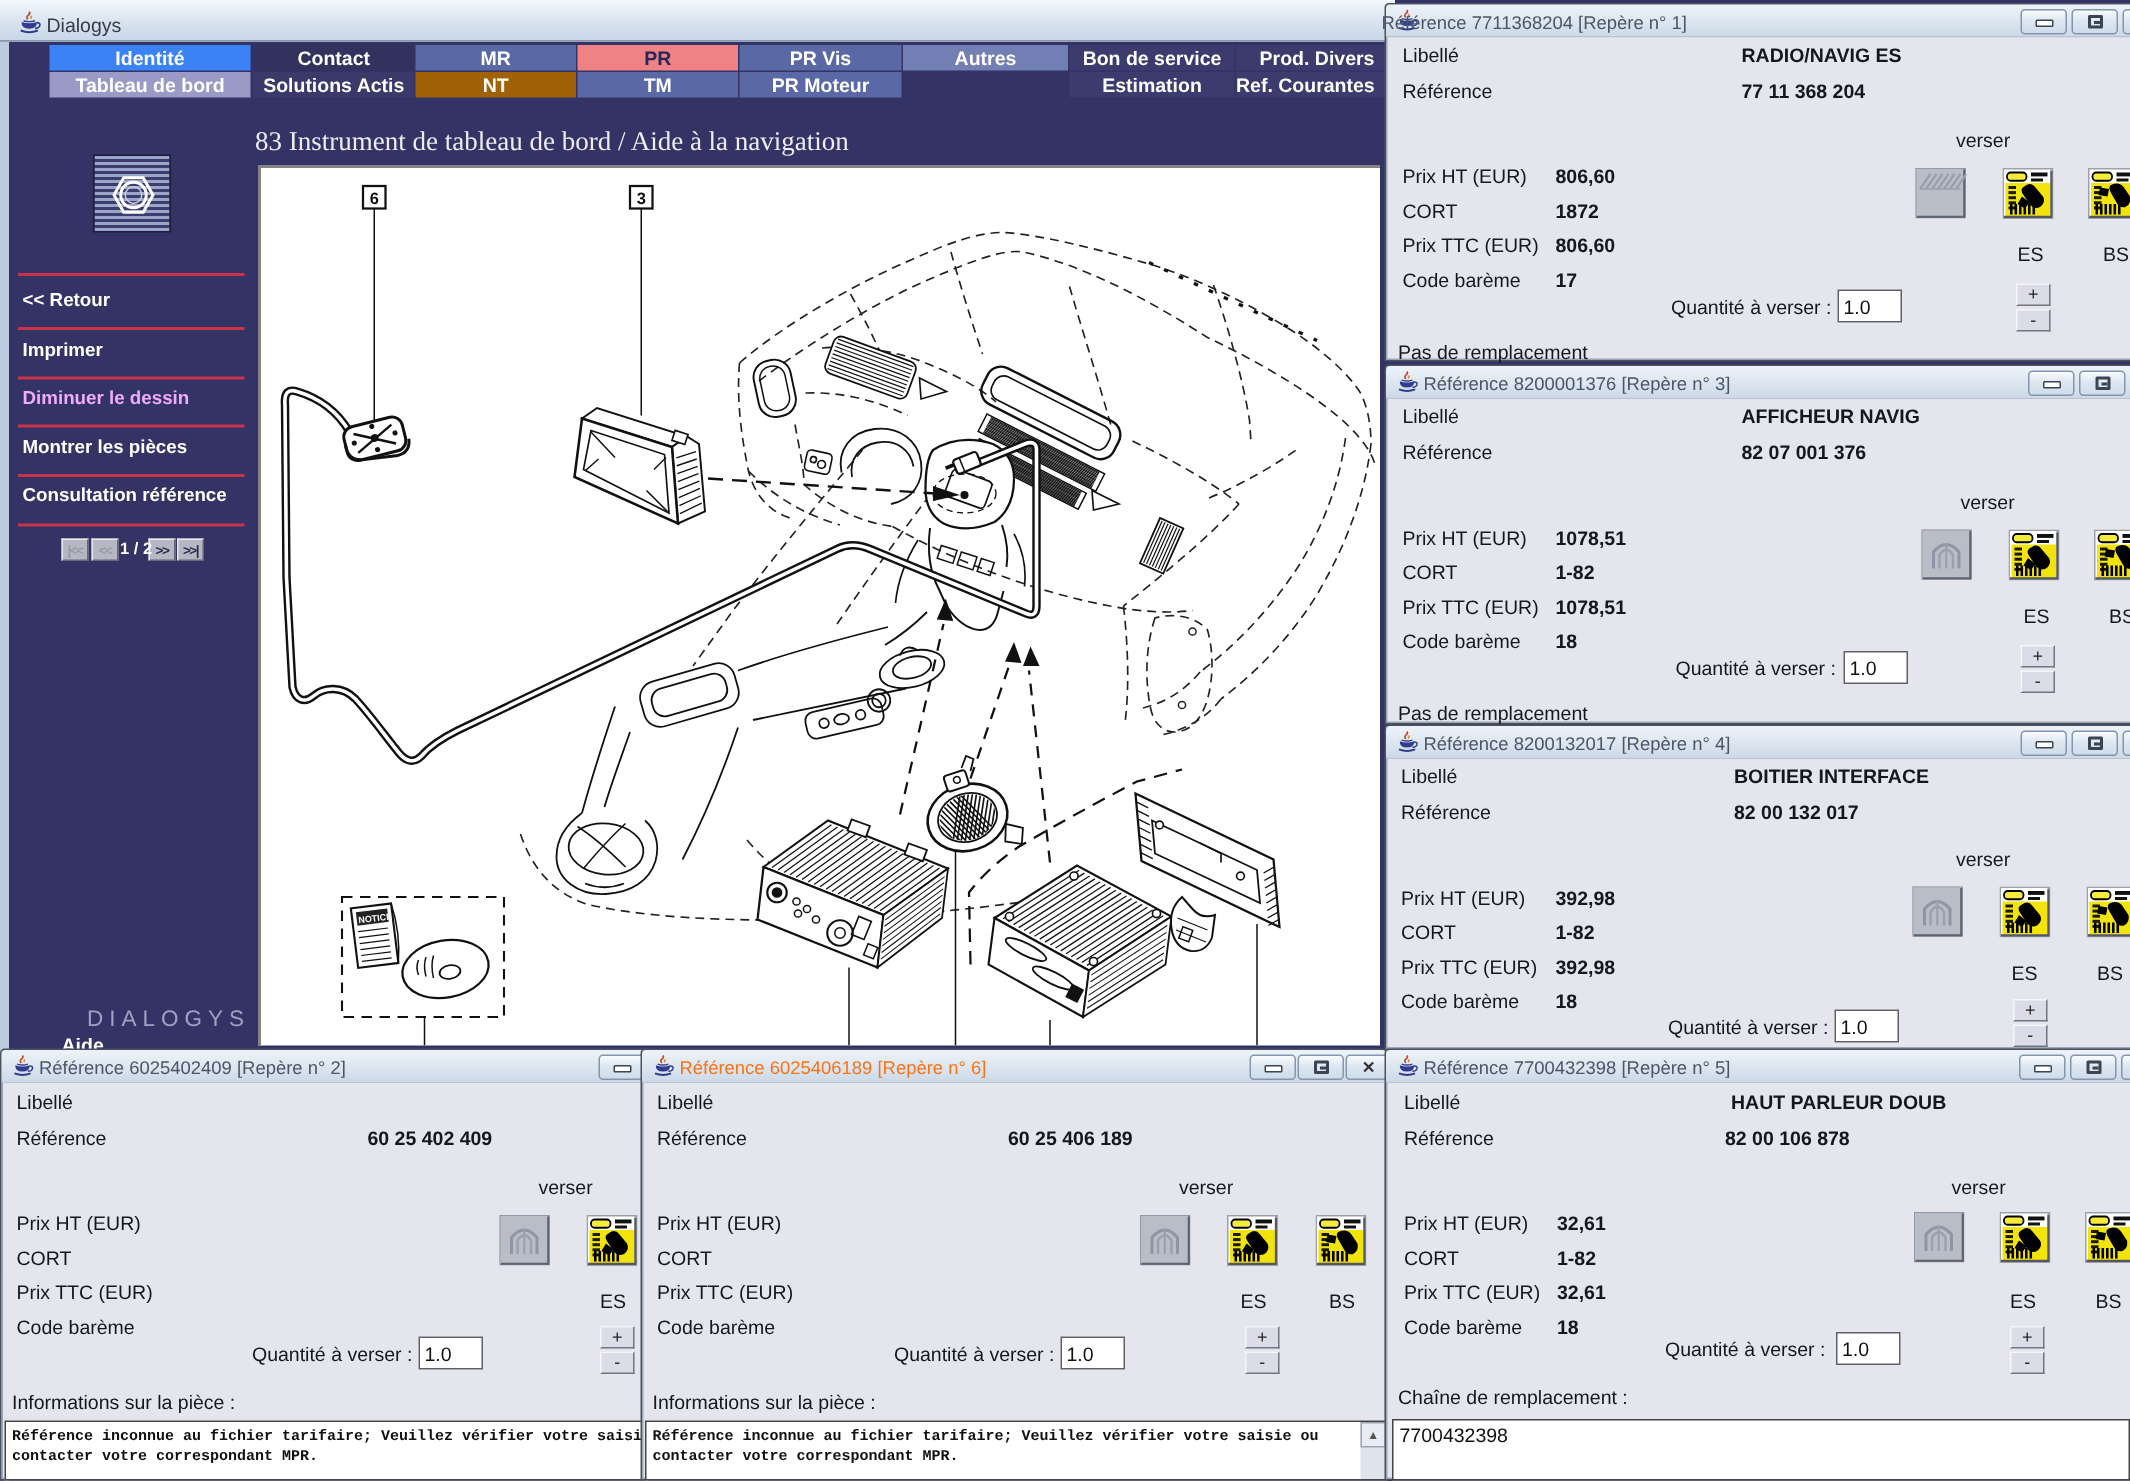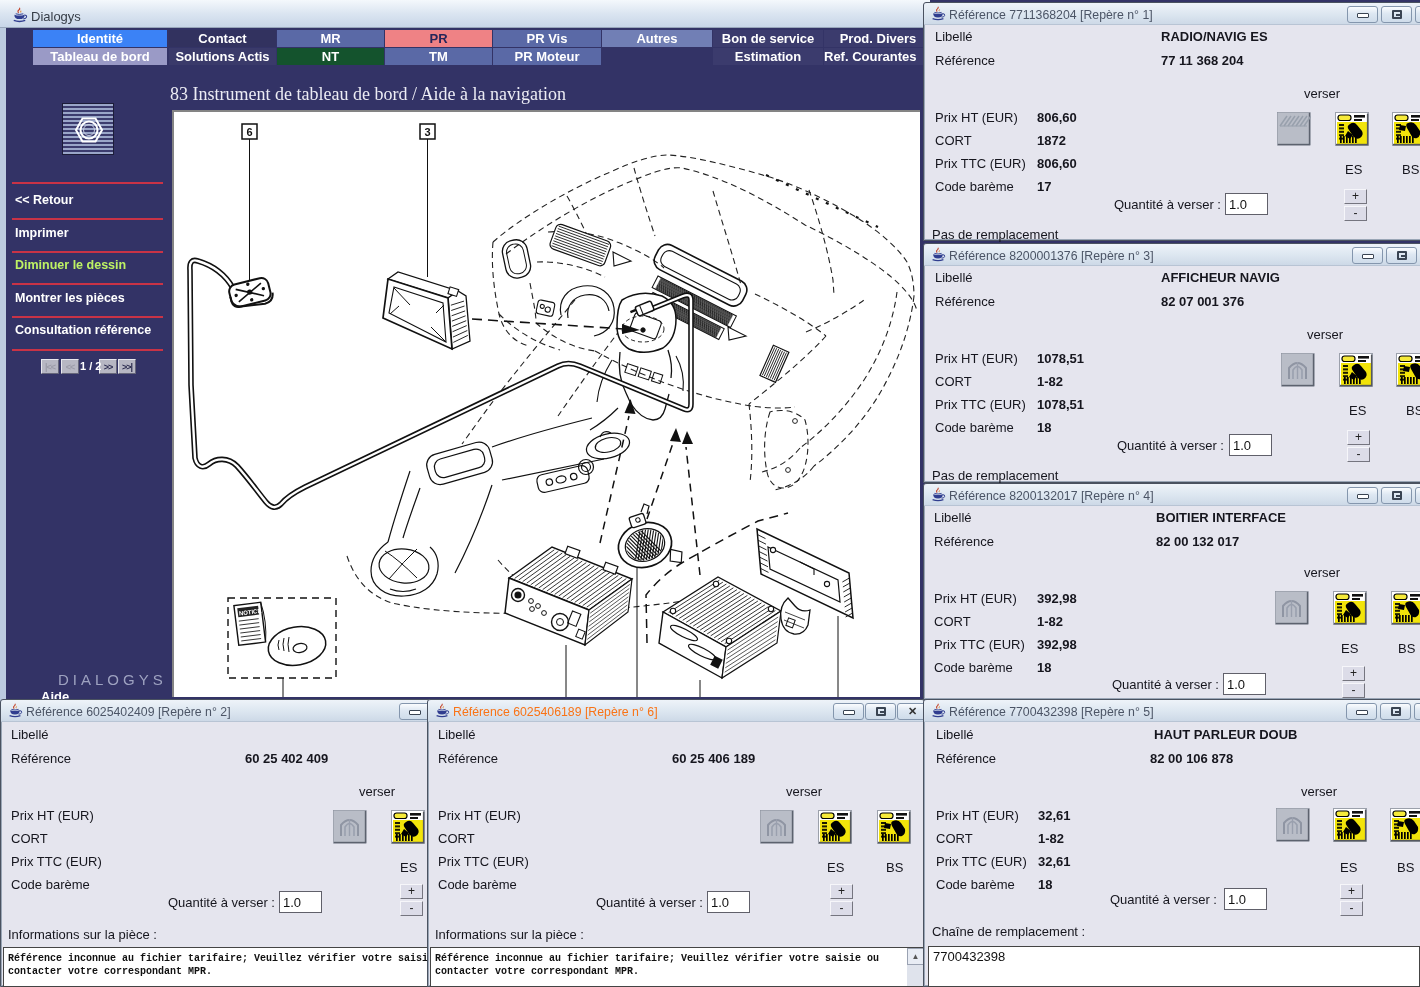--- a/index.html
+++ b/index.html
@@ -20,39 +20,39 @@
 <div style="position:absolute;left:33px;top:30px;width:134px;height:17px;background:#3b82f6;text-align:center;font:bold 13px 'Liberation Sans';line-height:17px;color:#fff">Identité</div>
 <div style="position:absolute;left:169px;top:30px;width:107px;height:17px;background:#32325f;text-align:center;font:bold 13px 'Liberation Sans';line-height:17px;color:#fff">Contact</div>
 <div style="position:absolute;left:277px;top:30px;width:107px;height:17px;background:#5a69a6;text-align:center;font:bold 13px 'Liberation Sans';line-height:17px;color:#fff">MR</div>
 <div style="position:absolute;left:385px;top:30px;width:107px;height:17px;background:#ef8285;text-align:center;font:bold 13px 'Liberation Sans';line-height:17px;color:#26265a">PR</div>
 <div style="position:absolute;left:493px;top:30px;width:108px;height:17px;background:#5a69a6;text-align:center;font:bold 13px 'Liberation Sans';line-height:17px;color:#fff">PR Vis</div>
 <div style="position:absolute;left:602px;top:30px;width:110px;height:17px;background:#717fb5;text-align:center;font:bold 13px 'Liberation Sans';line-height:17px;color:#fff">Autres</div>
 <div style="position:absolute;left:713px;top:30px;width:110px;height:17px;background:#3b3b6d;text-align:center;font:bold 13px 'Liberation Sans';line-height:17px;color:#fff">Bon de service</div>
 <div style="position:absolute;left:824px;top:30px;width:108px;height:17px;background:#3b3b6d;text-align:center;font:bold 13px 'Liberation Sans';line-height:17px;color:#fff">Prod. Divers</div>
 <div style="position:absolute;left:33px;top:48px;width:134px;height:17px;background:#9a9ac6;text-align:center;font:bold 13px 'Liberation Sans';line-height:17px;color:#fff">Tableau de bord</div>
 <div style="position:absolute;left:169px;top:48px;width:107px;height:17px;background:#3a3a6a;text-align:center;font:bold 13px 'Liberation Sans';line-height:17px;color:#fff">Solutions Actis</div>
-<div style="position:absolute;left:277px;top:48px;width:107px;height:17px;background:#14532d;text-align:center;font:bold 13px 'Liberation Sans';line-height:17px;color:#fff">NT</div>
+<div style="position:absolute;left:277px;top:48px;width:107px;height:17px;background:#a16207;text-align:center;font:bold 13px 'Liberation Sans';line-height:17px;color:#fff">NT</div>
 <div style="position:absolute;left:385px;top:48px;width:107px;height:17px;background:#5a69a6;text-align:center;font:bold 13px 'Liberation Sans';line-height:17px;color:#fff">TM</div>
 <div style="position:absolute;left:493px;top:48px;width:108px;height:17px;background:#5a69a6;text-align:center;font:bold 13px 'Liberation Sans';line-height:17px;color:#fff">PR Moteur</div>
 <div style="position:absolute;left:713px;top:48px;width:110px;height:17px;background:#3b3b6d;text-align:center;font:bold 13px 'Liberation Sans';line-height:17px;color:#fff">Estimation</div>
 <div style="position:absolute;left:824px;top:48px;width:108px;height:17px;background:#3b3b6d;text-align:left;font:bold 13px 'Liberation Sans';line-height:17px;color:#fff">Ref. Courantes</div>
 <div style="position:absolute;left:62px;top:103px;width:52px;height:52px;background:repeating-linear-gradient(180deg,#9aa6c8 0 2px,#3c3c6e 2px 4px);border:1px solid #1c1c38"><svg width="52" height="52" viewBox="0 0 52 52">
       <polygon points="13,26 19.5,14.5 32.5,14.5 39,26 32.5,37.5 19.5,37.5" fill="none" stroke="#fff" stroke-width="2"></polygon>
       <circle cx="26" cy="26" r="8.5" fill="none" stroke="#fff" stroke-width="2"></circle>
       <circle cx="26" cy="26" r="5.5" fill="none" stroke="#c8cde0" stroke-width="1"></circle>
     </svg></div>
 <div style="position:absolute;left:12px;top:182px;width:151px;height:2px;background:#c93346"></div>
 <div style="position:absolute;left:12px;top:218px;width:151px;height:2px;background:#c93346"></div>
 <div style="position:absolute;left:12px;top:251px;width:151px;height:2px;background:#c93346"></div>
 <div style="position:absolute;left:12px;top:283px;width:151px;height:2px;background:#c93346"></div>
 <div style="position:absolute;left:12px;top:316px;width:151px;height:2px;background:#c93346"></div>
 <div style="position:absolute;left:12px;top:349px;width:151px;height:2px;background:#c93346"></div>
 <div style="position:absolute;left:15px;top:193px;white-space:nowrap;font:bold 12.5px 'Liberation Sans';color:#fff;">&lt;&lt; Retour</div>
 <div style="position:absolute;left:15px;top:226px;white-space:nowrap;font:bold 12.5px 'Liberation Sans';color:#fff;">Imprimer</div>
-<div style="position:absolute;left:15px;top:258px;white-space:nowrap;font:bold 12.5px 'Liberation Sans';color:#bef264;">Diminuer le dessin</div>
+<div style="position:absolute;left:15px;top:258px;white-space:nowrap;font:bold 12.5px 'Liberation Sans';color:#f0abfc;">Diminuer le dessin</div>
 <div style="position:absolute;left:15px;top:291px;white-space:nowrap;font:bold 12.5px 'Liberation Sans';color:#fff;">Montrer les pièces</div>
 <div style="position:absolute;left:15px;top:323px;white-space:nowrap;font:bold 12.5px 'Liberation Sans';color:#fff;">Consultation référence</div>
 <div style="position:absolute;left:41px;top:359px;width:18px;height:15px;background:#b7b7c3;border-top:1px solid #e8e8ee;border-left:1px solid #e8e8ee;border-right:1px solid #66667a;border-bottom:1px solid #66667a;text-align:center;font:bold 9px 'Liberation Sans';line-height:14px;color:#9b9ba8;letter-spacing:-1px">|&lt;&lt;</div>
 <div style="position:absolute;left:61px;top:359px;width:18px;height:15px;background:#b7b7c3;border-top:1px solid #e8e8ee;border-left:1px solid #e8e8ee;border-right:1px solid #66667a;border-bottom:1px solid #66667a;text-align:center;font:bold 9px 'Liberation Sans';line-height:14px;color:#9b9ba8;letter-spacing:-1px">&lt;&lt;</div>
 <div style="position:absolute;left:99px;top:359px;width:18px;height:15px;background:#b7b7c3;border-top:1px solid #e8e8ee;border-left:1px solid #e8e8ee;border-right:1px solid #66667a;border-bottom:1px solid #66667a;text-align:center;font:bold 9px 'Liberation Sans';line-height:14px;color:#2a2a4e;letter-spacing:-1px">&gt;&gt;</div>
 <div style="position:absolute;left:118px;top:359px;width:18px;height:15px;background:#b7b7c3;border-top:1px solid #e8e8ee;border-left:1px solid #e8e8ee;border-right:1px solid #66667a;border-bottom:1px solid #66667a;text-align:center;font:bold 9px 'Liberation Sans';line-height:14px;color:#2a2a4e;letter-spacing:-1px">&gt;&gt;|</div>
 <div style="position:absolute;left:80px;top:360px;white-space:nowrap;font:bold 11px 'Liberation Sans';color:#fff;">1 / 2</div>
 <div style="position:absolute;left:58px;top:671px;white-space:nowrap;font:15px 'Liberation Sans';color:rgba(185,190,215,0.8);letter-spacing:4px">DIALOGYS</div>
 <div style="position:absolute;left:41px;top:689px;white-space:nowrap;font:bold 13px 'Liberation Sans';color:#fff;">Aide</div>
 <div style="position:absolute;left:170px;top:84px;white-space:nowrap;font:18px 'Liberation Serif';color:#ececf4;">83 Instrument de tableau de bord / Aide à la navigation</div>
@@ -431,21 +431,21 @@
 <div style="position:absolute;left:923px;top:2px;width:510px;height:239px;background:#e5e5ee;border:1px solid #4a5260;border-radius:3px 3px 0 0;box-shadow:0 0 0 1px #9aa6b6 inset"></div>
 <div style="position:absolute;left:924px;top:3px;width:508px;height:22px;background:linear-gradient(#eef3f9,#dce6f0 55%,#cdd9e7);border-bottom:1px solid #b8c4d4;border-radius:3px 3px 0 0"></div>
 <svg style="position:absolute;left:930px;top:6px" width="16" height="16" viewBox="0 0 16 16">
 <path d="M7.2,5.6 Q5.8,4 7.4,2.9 Q8.8,2 8,0.7" fill="none" stroke="#c4452b" stroke-width="1.1"></path>
 <path d="M9.4,5.2 Q8.6,4.2 9.6,3.4" fill="none" stroke="#e08a3c" stroke-width="1"></path>
 <path d="M3.2,7.2 Q3,11.4 8,11.4 Q13,11.4 12.8,7.2 Q8,8.8 3.2,7.2 Z" fill="#303d8f"></path>
 <path d="M12.6,7.6 Q15.2,7.6 14.6,9.6 Q14.1,11.2 11.6,11.2" fill="none" stroke="#303d8f" stroke-width="1"></path>
 <path d="M2.6,12.6 Q8,14.6 13.4,12.6" fill="none" stroke="#303d8f" stroke-width="1.3"></path>
 <path d="M4.4,6.4 Q8,7.6 11.6,6.4" fill="none" stroke="#303d8f" stroke-width="0.9"></path>
 </svg>
-<div style="position:absolute;left:949px;top:8px;white-space:nowrap;font:12.3px 'Liberation Sans';color:#4c5566;">Référence 7711368204 [Repère n° 1]</div>
+<div style="position:absolute;left:921px;top:8px;white-space:nowrap;font:12.3px 'Liberation Sans';color:#4c5566;">Référence 7711368204 [Repère n° 1]</div>
 <div style="position:absolute;left:1347px;top:6px;width:31px;height:17px;border:1px solid #8496ad;border-radius:3px;background:linear-gradient(#fafcfe,#dde7f2 45%,#cfdcea)">
     <div style="position:absolute;left:9px;top:6px;width:12px;height:5px;background:#fff;border:1.5px solid #3a4452;border-radius:1px"></div>
   </div>
 <div style="position:absolute;left:1381px;top:6px;width:31px;height:17px;border:1px solid #8496ad;border-radius:3px;background:linear-gradient(#fafcfe,#dde7f2 45%,#cfdcea)">
     <div style="position:absolute;left:10px;top:3px;width:10px;height:9px;border:2px solid #3a4452;border-radius:1px">
       <div style="position:absolute;left:2px;top:2px;width:4px;height:2px;background:#3a4452"></div>
     </div>
   </div>
 <div style="position:absolute;left:1415px;top:6px;width:31px;height:17px;border:1px solid #8496ad;border-radius:3px;background:linear-gradient(#fafcfe,#dde7f2 45%,#cfdcea)">
     <div style="position:absolute;left:0;top:1px;width:100%;text-align:center;font:bold 11px 'Liberation Sans';color:#333">✕</div>

